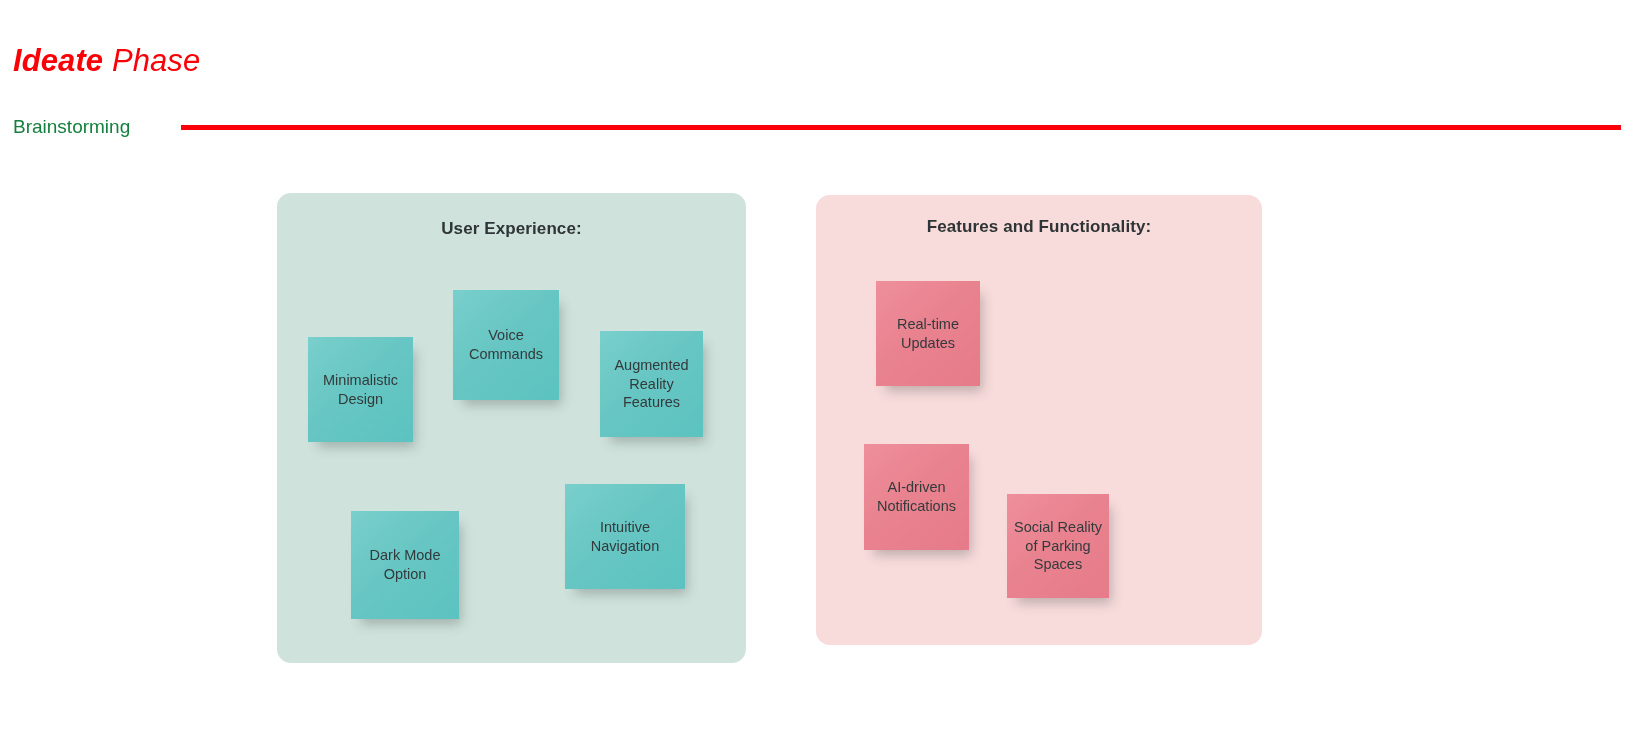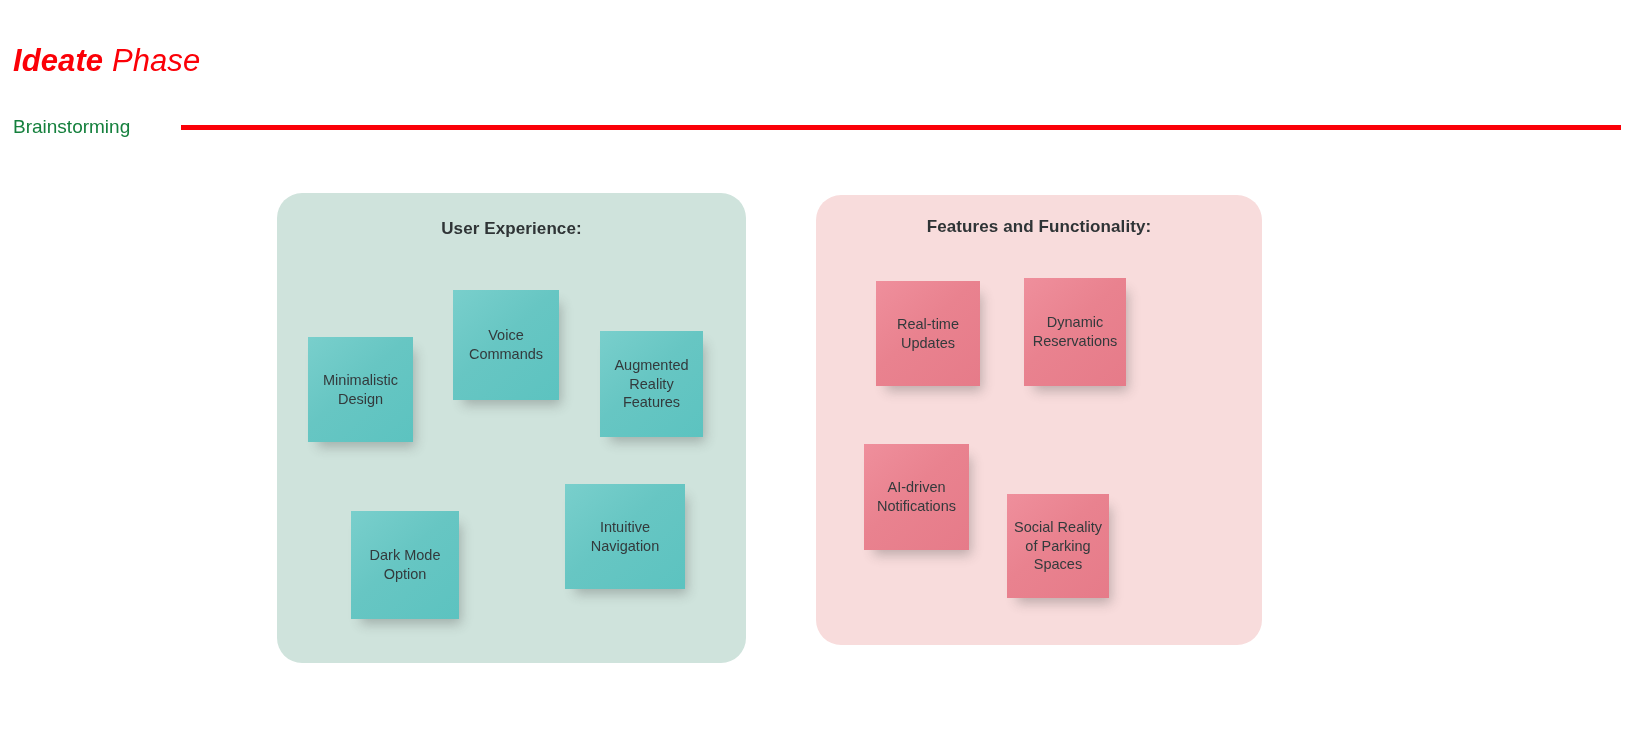--- a/index.html
+++ b/index.html
@@ -51,21 +51,21 @@
     left: 181px;
     top: 125px;
     width: 1440px;
     height: 5px;
     background: #fb0007;
   }
 
   
   .board {
     position: absolute;
-    border-radius: 25px;
+    border-radius: 14px;
   }
   #board-ux {
     left: 277px;
     top: 193px;
     width: 469px;
     height: 470px;
     background: #cfe3dc;
   }
   #board-features {
     left: 816px;
@@ -159,23 +159,20 @@
   </div>
 </div>
 
 <div class="board" id="board-features">
   <div class="board-title">Features and Functionality:</div>
 
   <div class="note pink" id="note-real-time-updates">
     <span>Real-time Updates</span>
   </div>
 
-  <div class="note pink" id="note-dynamic-reservations">
-    <span>Dynamic Reservations</span>
-  </div>
 
   <div class="note pink" id="note-ai-driven-notifications">
     <span>AI-driven Notifications</span>
   </div>
 
   <div class="note pink" id="note-social-sharing">
     <span>Social Reality of Parking Spaces</span>
   </div>
 
 </div>

